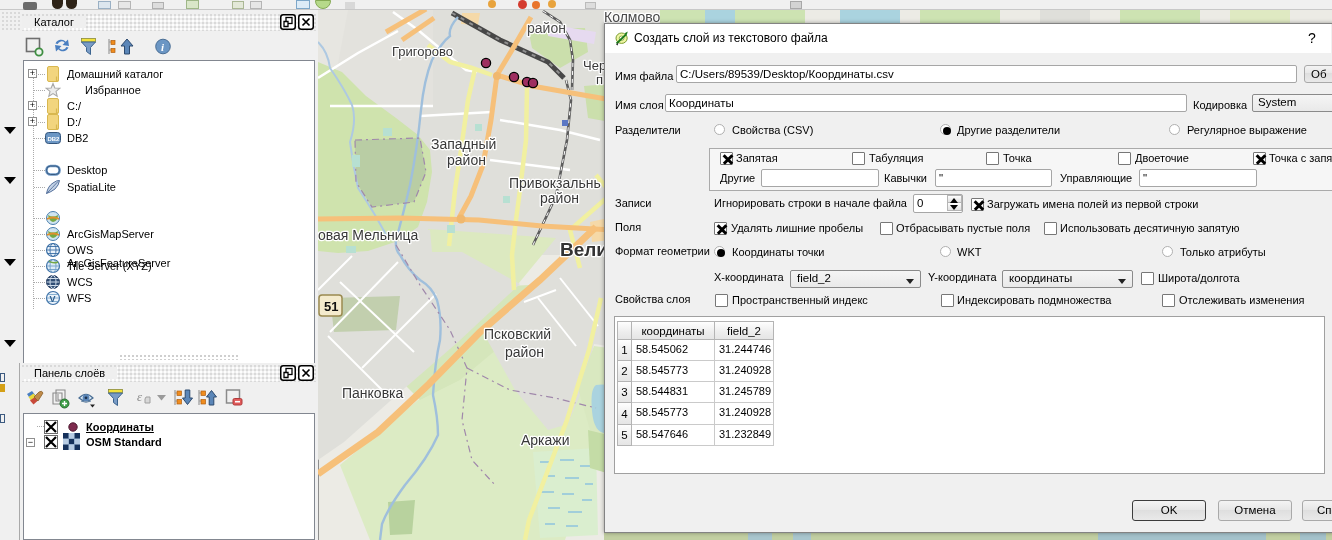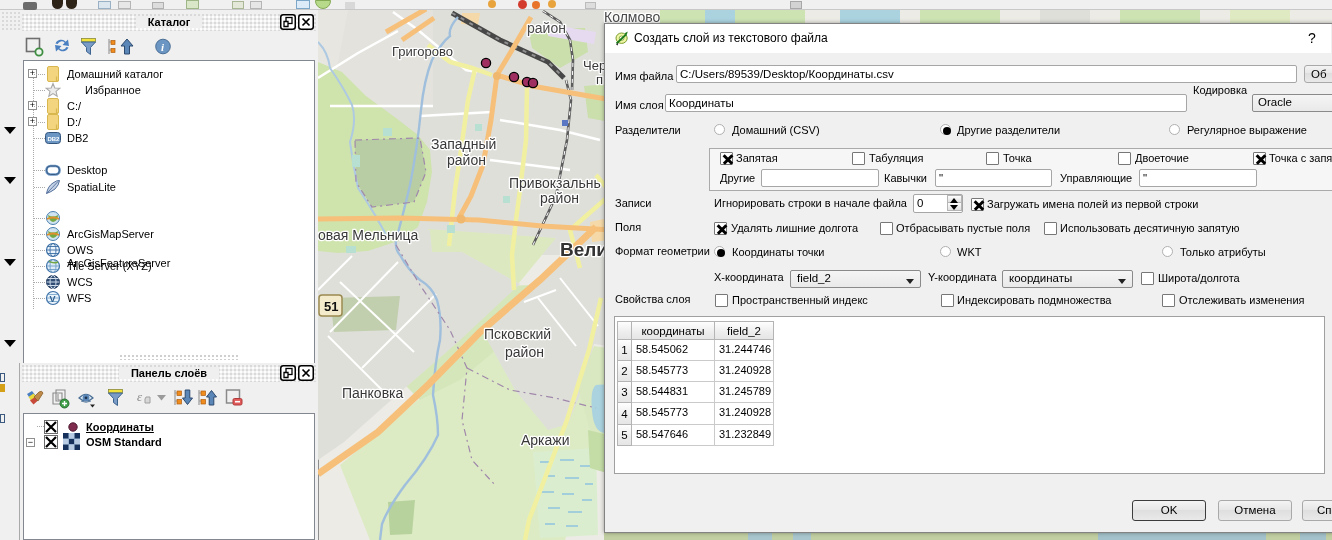--- a/index.html
+++ b/index.html
@@ -13,21 +13,21 @@
 
 #leftstrip { left:0; top:10px; width:22px; height:530px; background:#f0f0f0; }
 .tri { position:absolute; width:0; height:0; border-left:6px solid transparent; border-right:6px solid transparent; border-top:7px solid #000; }
 
 
 .dock { background:#f0f0f0; }
 .docktitle { position:absolute; left:0; right:2px; height:17px;
   background:#efefef;
   background-image:radial-gradient(circle at 1.2px 1.2px, #d9d9d9 1.1px, transparent 1.3px), radial-gradient(circle at 3.2px 3.2px, #fdfdfd 1.1px, transparent 1.3px);
   background-size:4px 4px;
-  text-align:center; line-height:17px; font-size:11px; color:#000;font-weight:bold; }
+  text-align:left; line-height:17px; font-size:11px; color:#000; }
 .docktitle span { background:#efefef; padding:0 12px; }
 .treebox { position:absolute; background:#fff; border:1px solid #828790; }
 .trow { position:absolute; left:0; height:16px; line-height:16px; white-space:nowrap; }
 .trow .lbl { font-size:11px; }
 .plus { position:absolute; width:9px; height:9px; border:1px solid #8f8f8f; background:#fff; font-size:9px; line-height:7px; text-align:center; color:#000; }
 
 
 #map { left:318px; top:10px; width:1014px; height:530px; }
 
 
@@ -506,28 +506,28 @@
   </svg>
   <div class="lbl12" style="left:29px; top:7px; font-size:12px;">Создать слой из текстового файла</div>
   <div class="lbl12" style="left:703px; top:6px; font-size:14px;">?</div>
 
   <div class="lbl12" style="left:10px; top:46px;">Имя файла</div>
   <div class="inp" style="left:71px; top:41px; width:621px; height:18px;">C:/Users/89539/Desktop/Координаты.csv</div>
   <div class="btn" style="left:699px; top:41px; width:60px; height:18px; line-height:16px; text-align:left; padding-left:6px;">Об</div>
 
   <div class="lbl12" style="left:10px; top:75px;">Имя слоя</div>
   <div class="inp" style="left:60px; top:70px; width:522px; height:18px;">Координаты</div>
-  <div class="lbl12" style="left:588px; top:60px;">Кодировка</div>
+  <div class="lbl12" style="left:588px; top:75px;">Кодировка</div>
   <div class="combo" style="left:647px; top:70px; width:92px; height:18px;">
-      <span style="position:absolute; left:5px; top:1px;">Oracle</span>
+      <span style="position:absolute; left:5px; top:1px;">System</span>
     </div>
 
   <div class="lbl12" style="left:10px; top:100px;">Разделители</div>
   <div class="rad" style="left:109px; top:100px;"></div>
-  <div class="lbl12" style="left:127px; top:100px;">Домашний (CSV)</div>
+  <div class="lbl12" style="left:127px; top:100px;">Свойства (CSV)</div>
   <div class="rad on" style="left:335px; top:100px;"></div>
   <div class="lbl12" style="left:352px; top:100px;">Другие разделители</div>
   <div class="rad" style="left:564px; top:100px;"></div>
   <div class="lbl12" style="left:582px; top:100px;">Регулярное выражение</div>
 
   <div style="position:absolute; left:104px; top:124px; width:626px; height:43px; background:#f6f6f6; border:1px solid #aaa; border-right:none;"></div>
   <div class="cb on" style="left:115px; top:128px;"></div>
   <div class="lbl12" style="left:131px; top:128px;">Запятая</div>
   <div class="cb" style="left:247px; top:128px;"></div>
   <div class="lbl12" style="left:264px; top:128px;">Табуляция</div>
@@ -554,21 +554,21 @@
       </div>
     <div style="height:8px; background:linear-gradient(#fdfdfd,#e0e0e0); border:1px solid #b5b5b5; border-top:none; position:relative;">
         <div style="position:absolute; left:2px; top:1.5px; border-left:4px solid transparent; border-right:4px solid transparent; border-top:5px solid #000;"></div>
       </div>
   </div>
   <div class="cb on" style="left:366px; top:174px;"></div>
   <div class="lbl12" style="left:382px; top:174px;">Загружать имена полей из первой строки</div>
 
   <div class="lbl12" style="left:10px; top:197px;">Поля</div>
   <div class="cb on" style="left:109px; top:198px;"></div>
-  <div class="lbl12" style="left:126px; top:198px;">Удалять лишние долгота</div>
+  <div class="lbl12" style="left:126px; top:198px;">Удалять лишние пробелы</div>
   <div class="cb" style="left:275px; top:198px;"></div>
   <div class="lbl12" style="left:291px; top:198px;">Отбрасывать пустые поля</div>
   <div class="cb" style="left:439px; top:198px;"></div>
   <div class="lbl12" style="left:455px; top:198px;">Использовать десятичную запятую</div>
 
   <div class="lbl12" style="left:10px; top:221px;">Формат геометрии</div>
   <div class="rad on" style="left:109px; top:222px;"></div>
   <div class="lbl12" style="left:127px; top:222px;">Координаты точки</div>
   <div class="rad" style="left:335px; top:222px;"></div>
   <div class="lbl12" style="left:352px; top:222px;">WKT</div>

